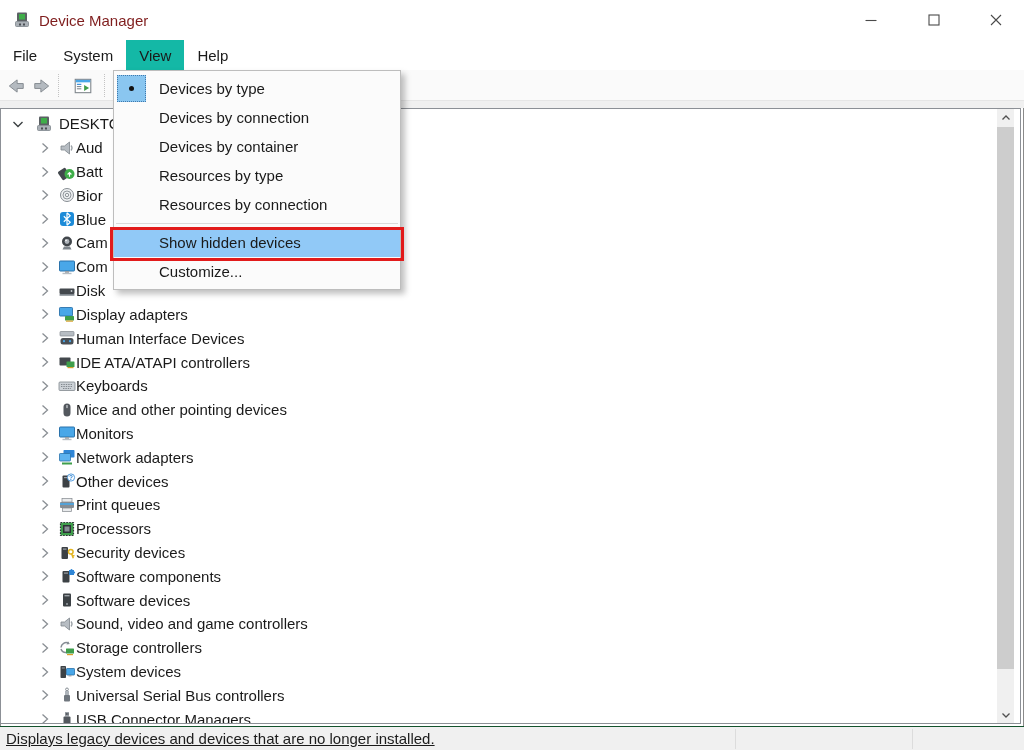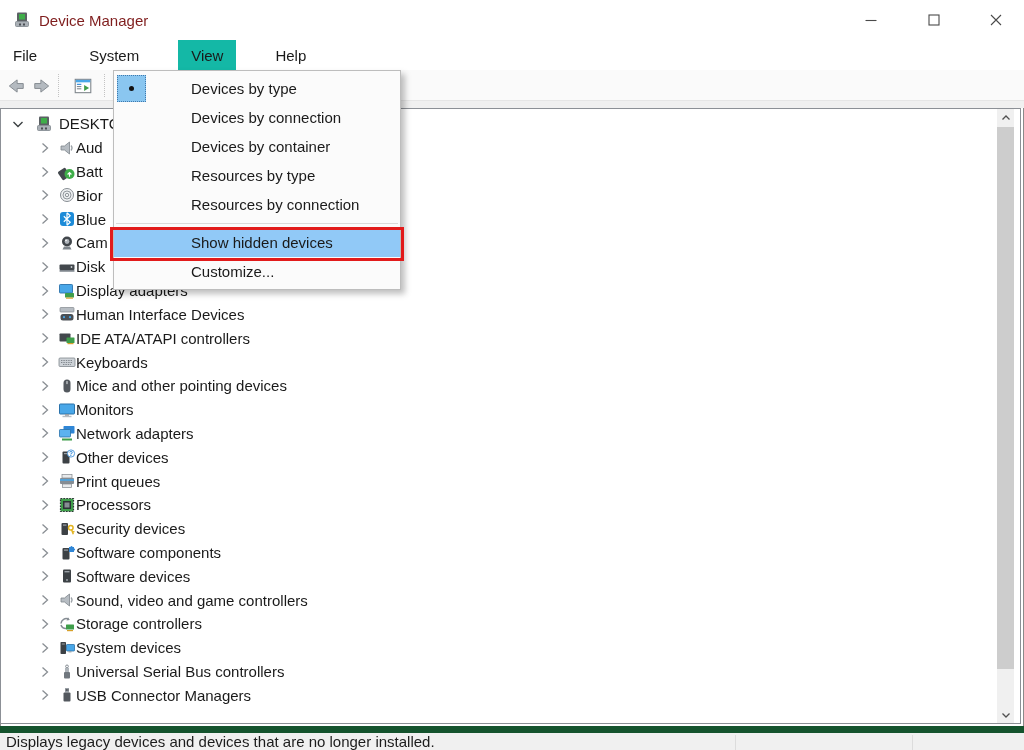--- a/index.html
+++ b/index.html
@@ -9,21 +9,21 @@
     font-family:"Liberation Sans",sans-serif;color:#1a1a1a;overflow:hidden;
     outline:1px solid #8a8a8a;outline-offset:-1px;
   }
   
   .titlebar{position:absolute;left:0;top:0;width:1024px;height:40px;background:#ffffff;display:flex;align-items:center;}
   .titlebar .app-icon{width:18px;height:18px;margin-left:13px;}
   .titlebar .title{margin-left:8px;font-size:15px;color:#7f1d1d;}
   .win-btn{position:absolute;top:0;height:40px;width:56px;display:flex;align-items:center;justify-content:center;background:transparent;}
   .win-btn svg{width:18px;height:18px;}
   
-  .menubar{position:absolute;left:0;top:40px;width:1024px;height:30px;background:#ffffff;display:flex;align-items:stretch;font-size:15px;gap:26px;}
+  .menubar{position:absolute;left:0;top:40px;width:1024px;height:30px;background:#ffffff;display:flex;align-items:stretch;font-size:15px;}
   .menu-item{display:flex;align-items:center;padding:0 13px;cursor:default;}
   .menu-item.active{background:#14b8a6;}
   
   .toolbar{position:absolute;left:0;top:70px;width:1024px;height:31px;background:#fafafa;border-bottom:1px solid #e6e6e6;}
   .tb-btn{position:absolute;top:3px;width:25px;height:25px;display:flex;align-items:center;justify-content:center;}
   .tb-btn svg{width:20px;height:20px;}
   .tb-sep{position:absolute;top:4px;width:0;height:23px;border-left:1px dotted #c3c3c3;}
   .win-strip{position:absolute;left:0;top:101px;width:1024px;height:7px;background:#f0f0f0;}
   
   .tree-panel{position:absolute;left:0;top:108px;width:1021px;height:616px;background:#ffffff;border:1px solid #8c9096;overflow:hidden;}
@@ -38,32 +38,32 @@
   .tree-row.child .dev-icon{margin-left:4px;}
   .tree-row.child .lbl{}
   
   .vscroll{position:absolute;left:997px;top:109px;width:17px;height:614px;background:#f0f0f0;}
   .vs-btn{position:absolute;left:0;width:17px;height:17px;display:flex;align-items:center;justify-content:center;background:#f0f0f0;}
   .vs-btn svg{width:10px;height:10px;}
   .vs-thumb{position:absolute;left:0;top:18px;width:17px;height:542px;background:#cdcdcd;}
   
   .dropdown{position:absolute;left:113px;top:70px;width:288px;background:#fbfbfb;border:1px solid #bdbdbd;
     box-shadow:4px 4px 6px rgba(0,0,0,0.25);z-index:50;padding:3px 0;font-size:15px;}
-  .vm-item{display:flex;align-items:center;height:29px;position:relative;gap:32px;}
+  .vm-item{display:flex;align-items:center;height:29px;position:relative;}
   .vm-item .gutter{width:45px;height:29px;position:relative;flex:0 0 45px;}
   .vm-item .radio-sq{position:absolute;left:3px;top:1px;width:29px;height:27px;background:#8ac6f0;border:1px dotted #3f79ad;display:flex;align-items:center;justify-content:center;}
   .vm-item .radio-dot{width:5px;height:5px;border-radius:50%;background:#111;}
   .vm-item.hl{background:#91c9f7;}
   .vm-sep{height:9px;display:flex;align-items:center;}
   .vm-sep > div{height:1px;background:#dadada;width:100%;margin:0 2px;}
   .vm-item.customize{margin-top:0;}
   
   .red-box{position:absolute;left:110px;top:227px;width:294px;height:34px;border:3px solid #e21b1b;z-index:60;}
   
-  .statusbar{position:absolute;left:0;top:726px;width:1024px;height:24px;background:#f0f0f0;border-top:7px solid #14532d;font-size:15px;display:flex;align-items:center;}
+  .statusbar{position:absolute;left:0;top:726px;width:1024px;height:24px;background:#f0f0f0;border-top:1px solid #14532d;font-size:15px;display:flex;align-items:center;text-decoration:underline;}
   .statusbar .txt{margin-left:6px;color:#1c1c1c;}
   .sb-sep{position:absolute;top:2px;height:20px;width:0;border-left:1px solid #dcdcdc;}
 </style>
 </head>
 <body>
 
 <div class="window">
 
   <div class="titlebar">
     <span class="app-icon" id="app-icon"><svg viewBox="0 0 18 18">
@@ -193,20 +193,31 @@
           <span class="chev"><svg viewBox="0 0 18 18">
               <path d="M6.5 4.5 L11.5 9 L6.5 13.5" stroke="#8a8f94" stroke-width="1.3" fill="none"></path>
             </svg></span>
           <span class="dev-icon"><svg viewBox="0 0 18 18">
               <circle cx="9" cy="7.5" r="5" fill="#41464b"></circle>
               <circle cx="9" cy="7.5" r="2.4" fill="#aeb4ba"></circle>
               <circle cx="8" cy="6.4" r="0.8" fill="#ffffff"></circle>
               <path d="M6 12.5 h6 l1.5 3 h-9 z" fill="#7e858c"></path>
             </svg></span>
           <span class="lbl">Cam</span>
+        </div>
+        <div class="tree-row child">
+          <span class="chev"><svg viewBox="0 0 18 18">
+              <path d="M6.5 4.5 L11.5 9 L6.5 13.5" stroke="#8a8f94" stroke-width="1.3" fill="none"></path>
+            </svg></span>
+          <span class="dev-icon"><svg viewBox="0 0 18 18">
+              <rect x="1.5" y="3" width="15" height="10" rx="0.8" fill="#49a7e8" stroke="#2a72ab" stroke-width="1"></rect>
+              <rect x="7" y="13" width="4" height="1.8" fill="#9aa0a6"></rect>
+              <rect x="4.5" y="14.8" width="9" height="1.4" fill="#b7bdc3"></rect>
+            </svg></span>
+          <span class="lbl">Com</span>
         </div>
         <div class="tree-row child">
           <span class="chev"><svg viewBox="0 0 18 18">
               <path d="M6.5 4.5 L11.5 9 L6.5 13.5" stroke="#8a8f94" stroke-width="1.3" fill="none"></path>
             </svg></span>
           <span class="dev-icon"><svg viewBox="0 0 18 18">
               <rect x="1.5" y="6.5" width="15" height="5.5" rx="1" fill="#43484d"></rect>
               <rect x="1.5" y="12" width="15" height="1.8" rx="0.5" fill="#7e858c"></rect>
               <circle cx="13.5" cy="9" r="0.9" fill="#c9ced3"></circle>
             </svg></span>

